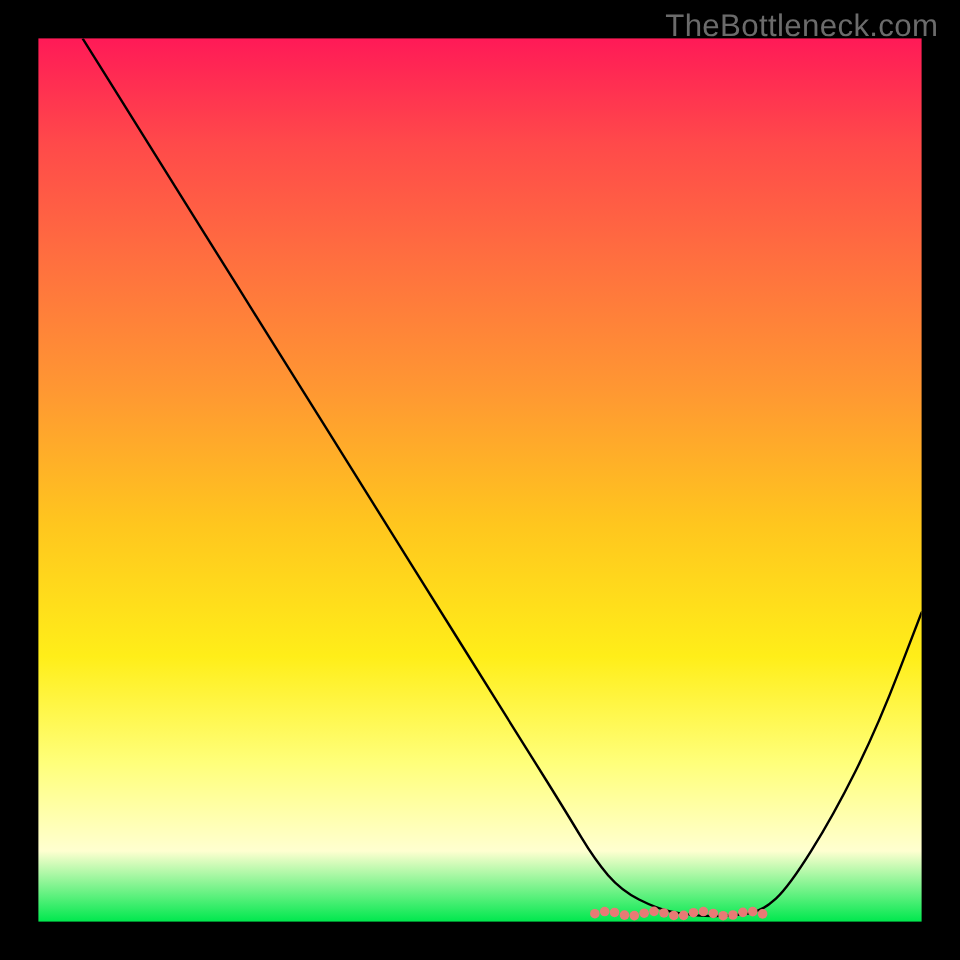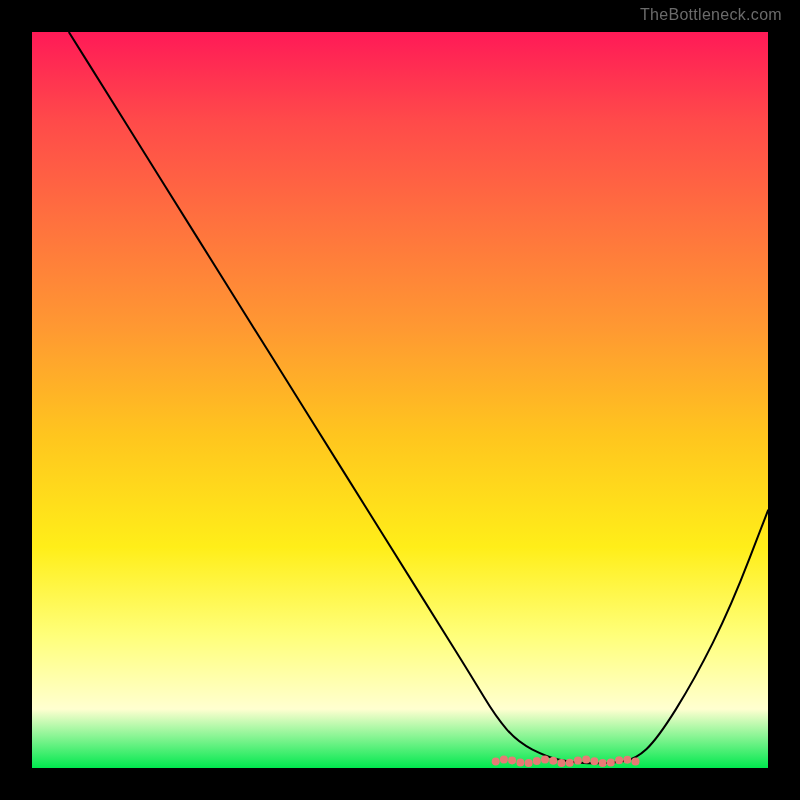--- a/index.html
+++ b/index.html
@@ -36,21 +36,21 @@
       #ffff7a 82%,
       #ffffd0 92%,
       #00e84e 100%
     );
   }
   .watermark {
     position: absolute;
     top: 6px;
     right: 18px;
     color: #6b6b6b;
-    font-size: 16px;
+    font-size: 26px;
     letter-spacing: 0.3px;
     font-weight: 500;
   }
   svg.curve {
     position: absolute;
     left: 0;
     top: 0;
     width: 736px;
     height: 736px;
   }

